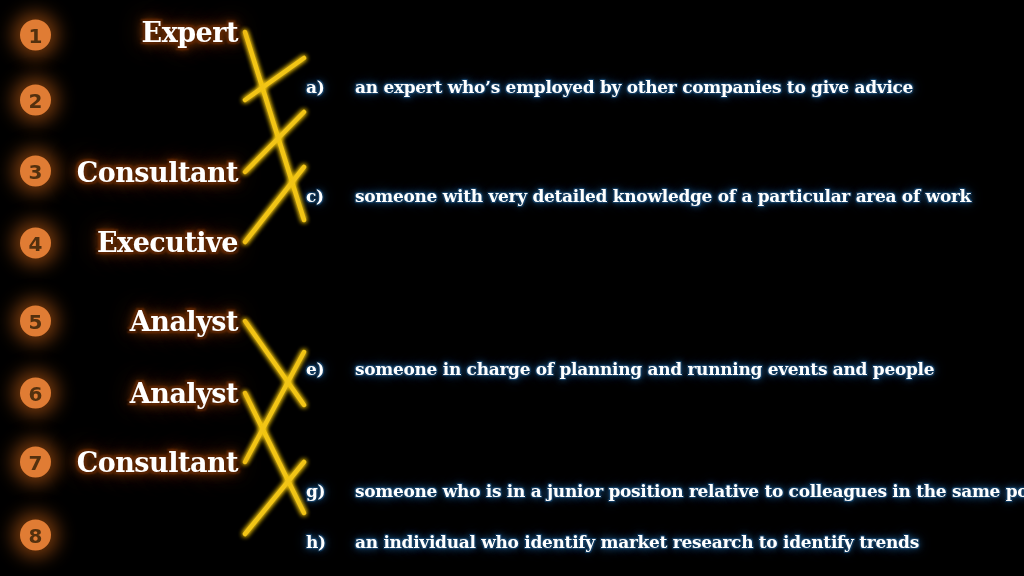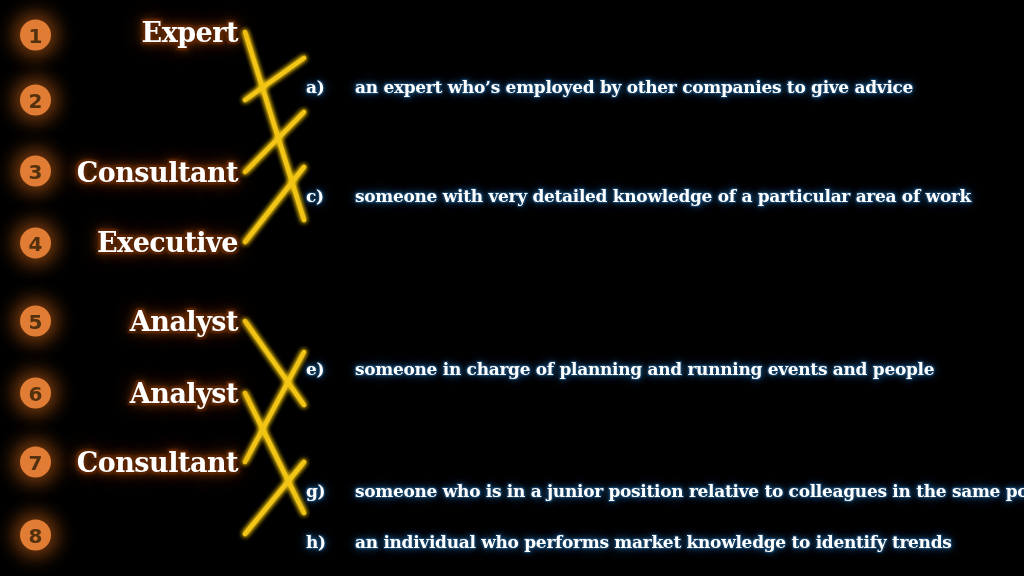--- a/index.html
+++ b/index.html
@@ -117,16 +117,16 @@
   <div class="def-row" style="top:167px">
     <span class="letter">c)</span><span class="def-text">someone with very detailed knowledge of a particular area of work</span>
   </div>
   <div class="def-row" style="top:340px">
     <span class="letter">e)</span><span class="def-text">someone in charge of planning and running events and people</span>
   </div>
   <div class="def-row" style="top:462px">
     <span class="letter">g)</span><span class="def-text">someone who is in a junior position relative to colleagues in the same position</span>
   </div>
   <div class="def-row" style="top:513px">
-    <span class="letter">h)</span><span class="def-text">an individual who performs market knowledge to identify trends</span>
+    <span class="letter">h)</span><span class="def-text">an individual who identify market research to identify trends</span>
   </div>
 
 </div>
 
 </body></html>

